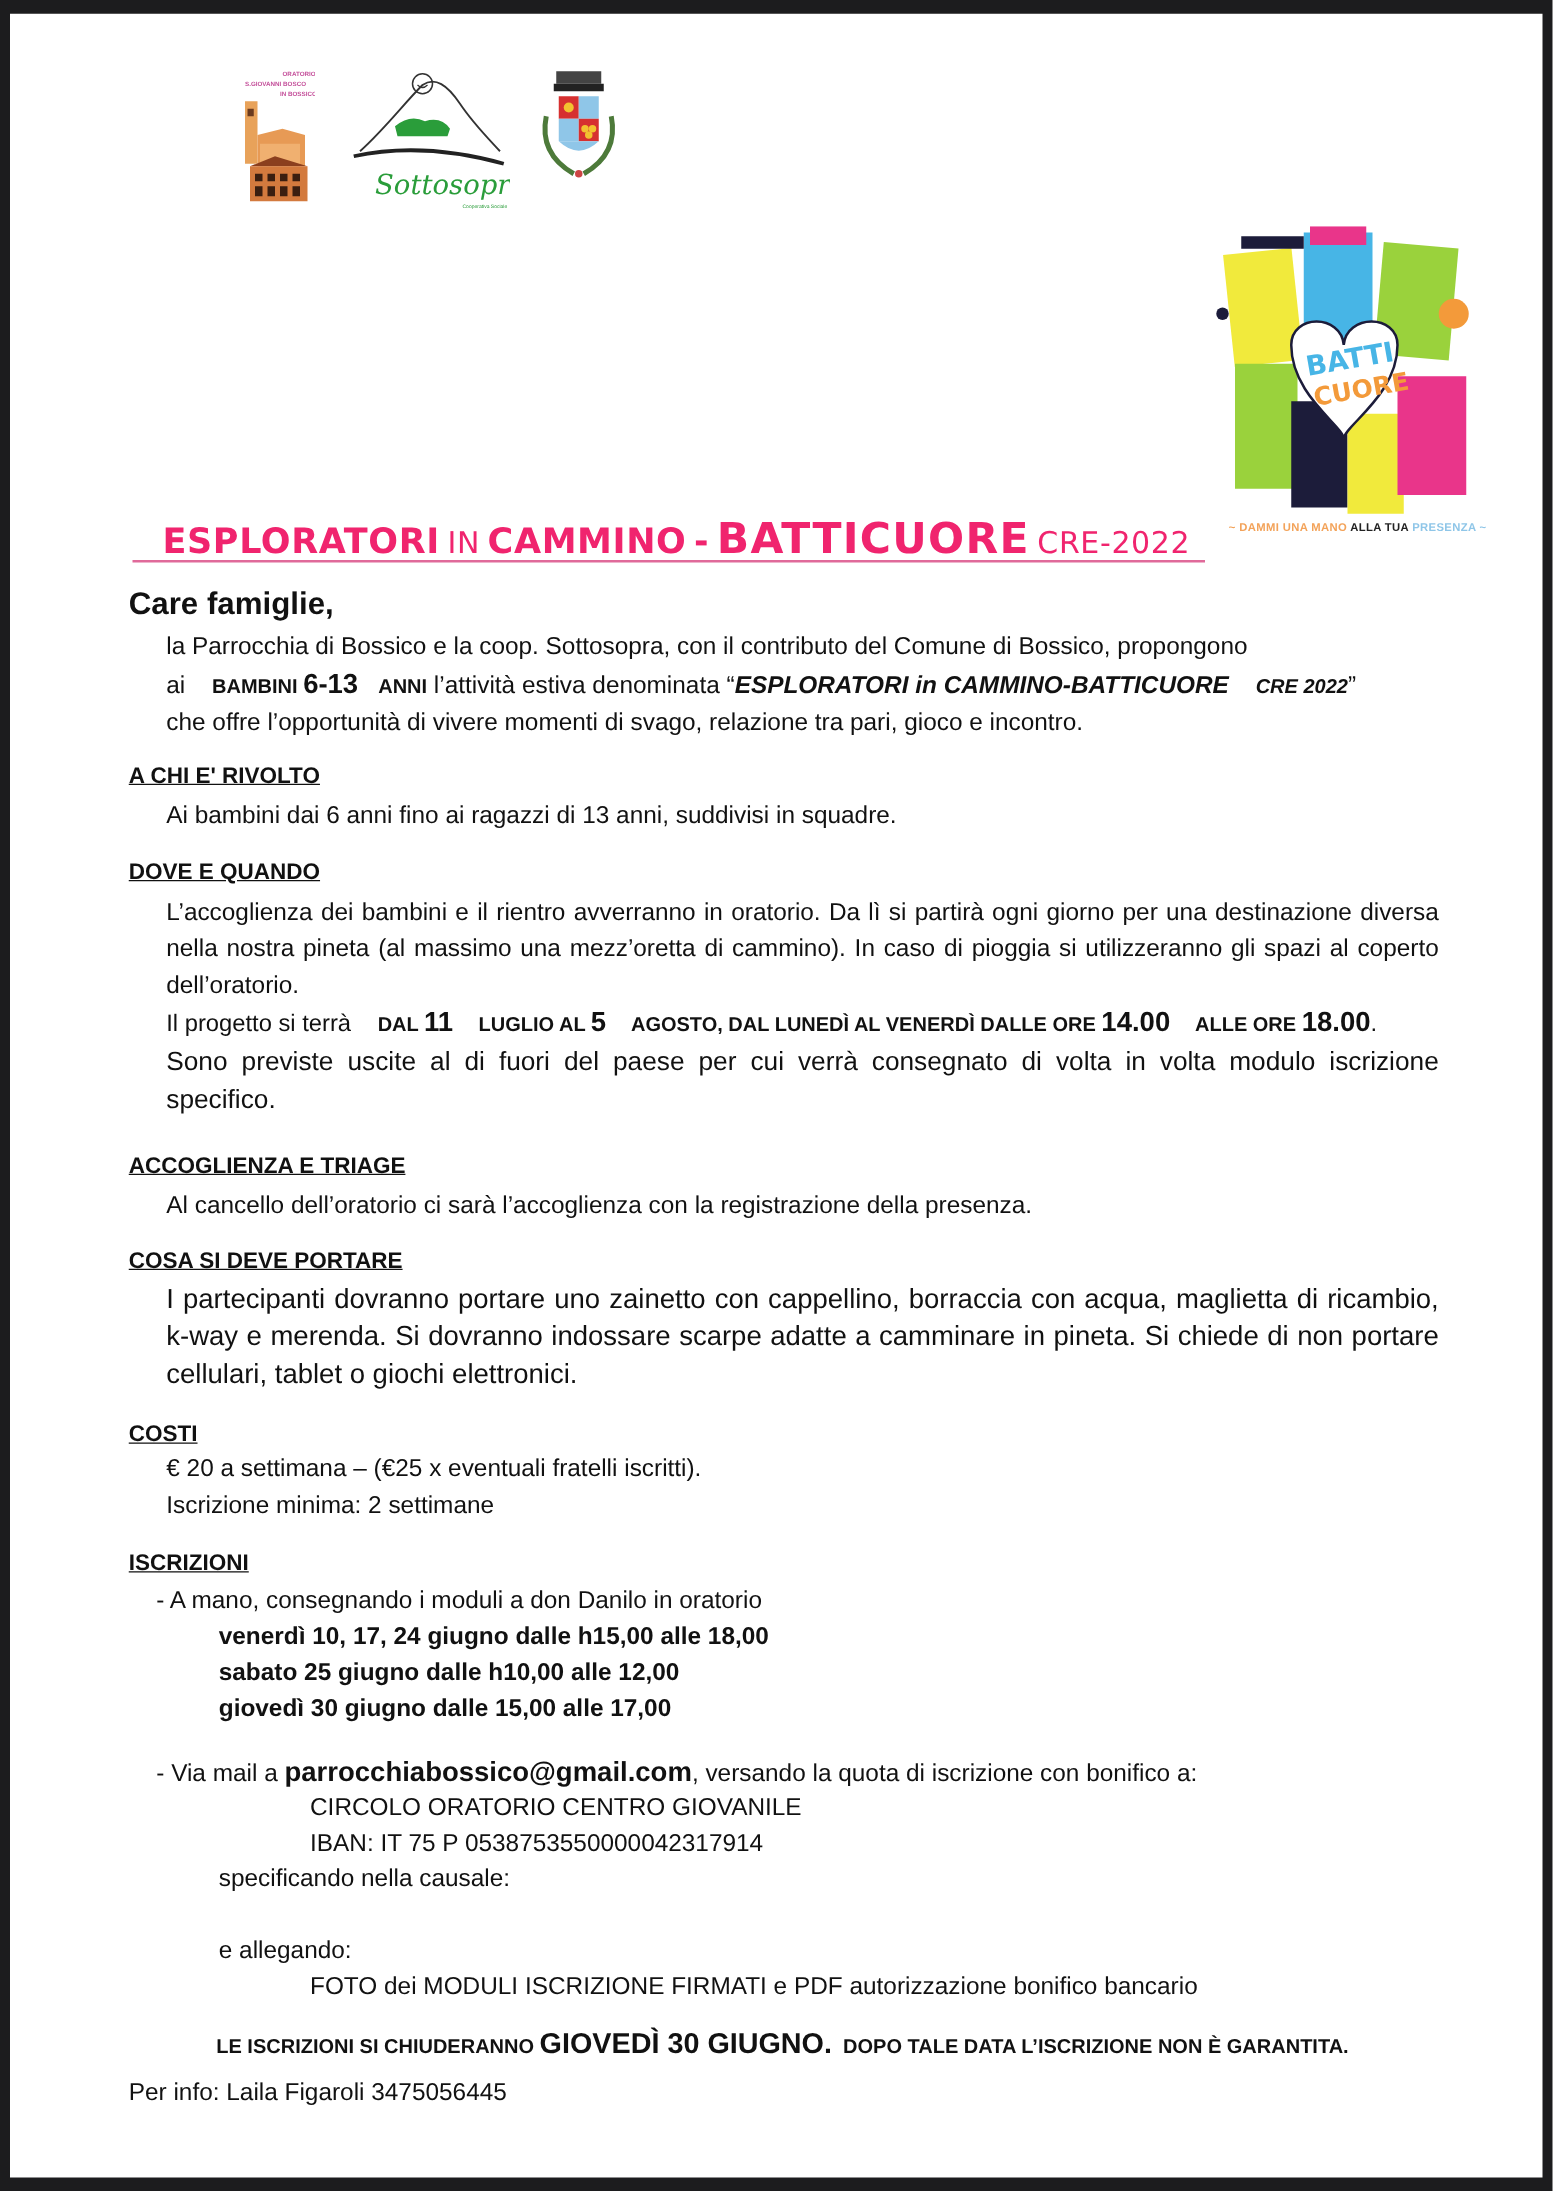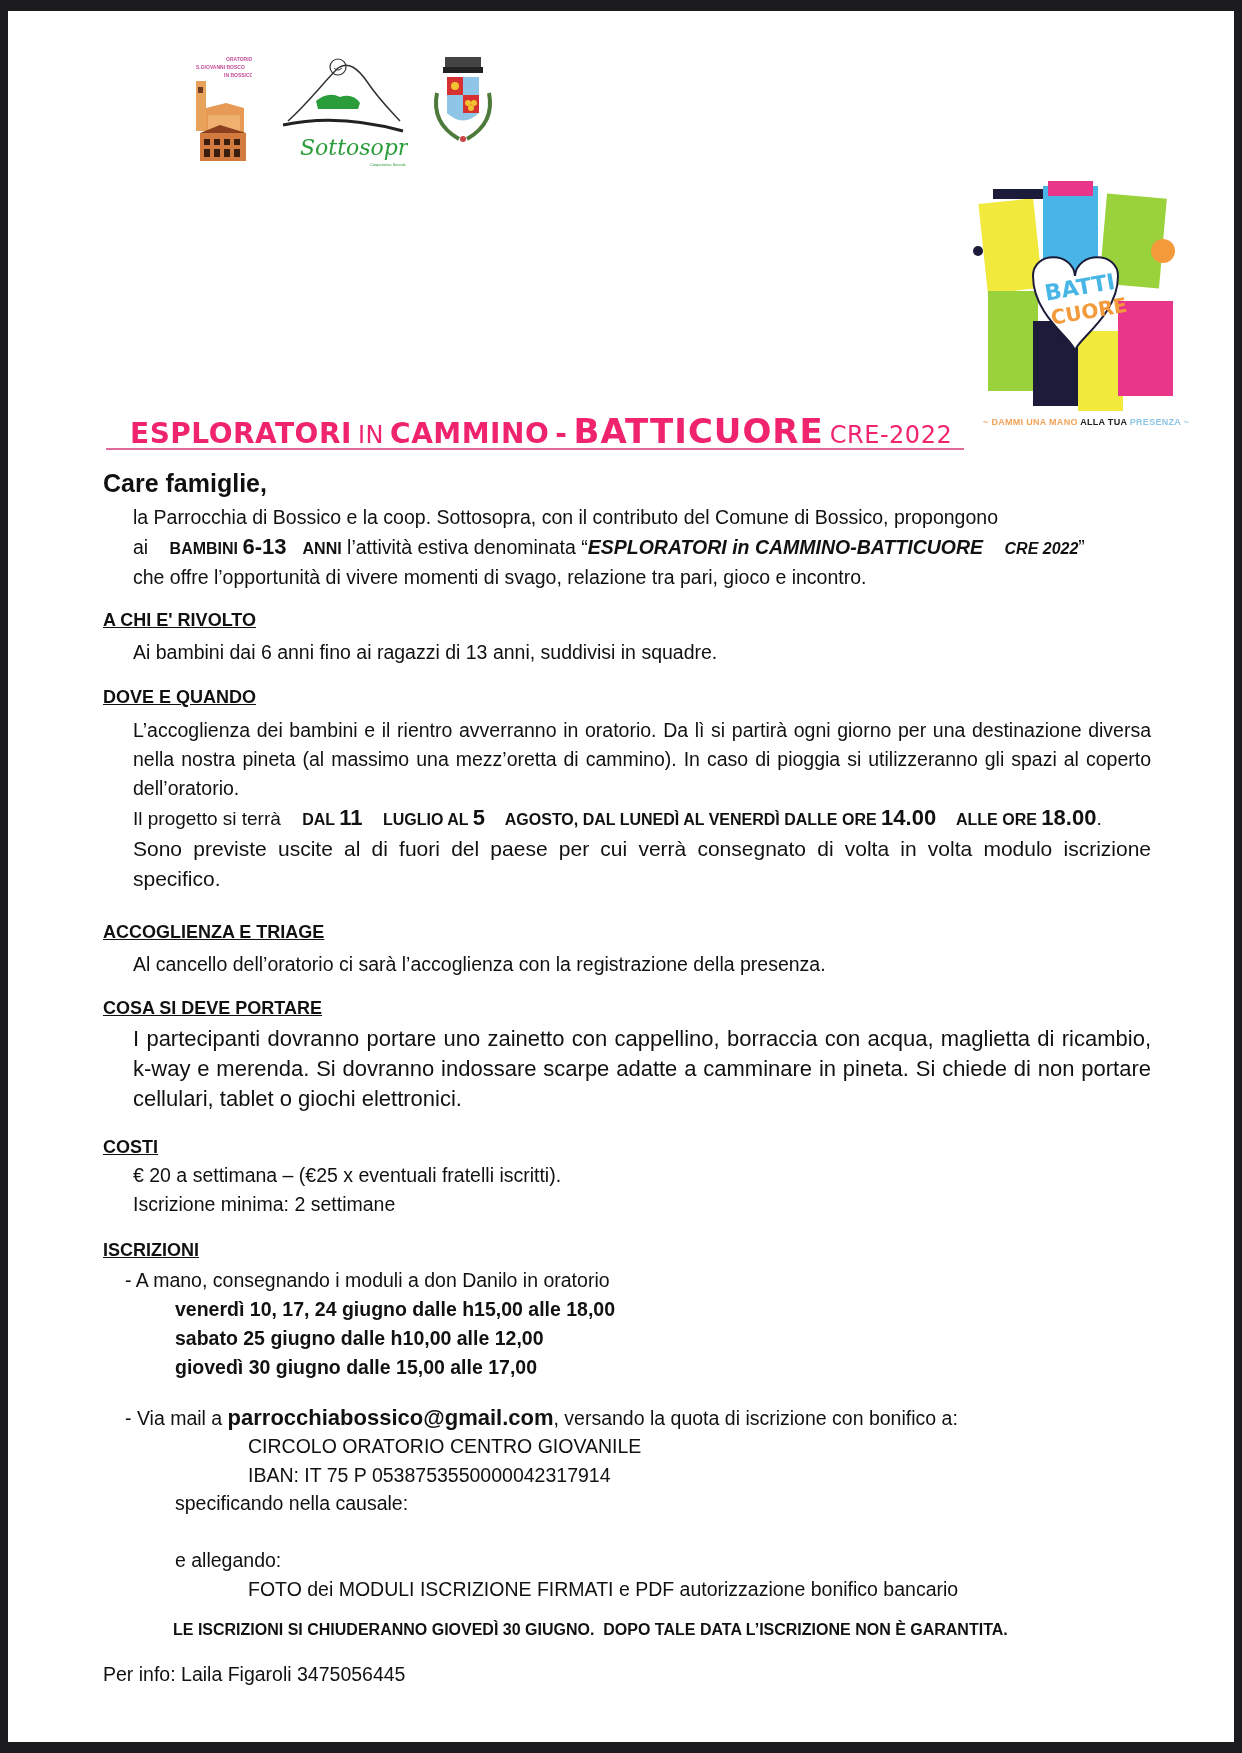--- a/index.html
+++ b/index.html
@@ -39,21 +39,21 @@
   .body { left: 125px; width: 1018px; text-align: justify; }
   .b { font-weight: bold; }
   .bi { font-weight: bold; font-style: italic; }
   .small-caps { font-size: 16px; margin-left: 16px; }
   .big { font-size: 22px; }
   .line { white-space: nowrap; }
   .sched { left: 167px; font-weight: bold; font-size: 19.5px; line-height: 29px; }
   .indent2 { left: 240px; }
   .indent1 { left: 167px; }
   .closing { left: 165px; top: 1610px; white-space: nowrap; font-weight: bold; font-size: 16px; }
-  .closing .bigc { font-size: 16px; }
+  .closing .bigc { font-size: 23px; }
   .info { left: 95px; top: 1652px; font-size: 19.5px; }
 </style>
 </head>
 <body>
 
 <div class="page">
 
   <div class="abs logo-oratorio">
     <svg width="66" height="110" viewBox="0 0 66 110">
       <text x="40" y="8" font-size="5" fill="#c44f9a" font-family="Liberation Sans, sans-serif" font-weight="bold">ORATORIO</text>

